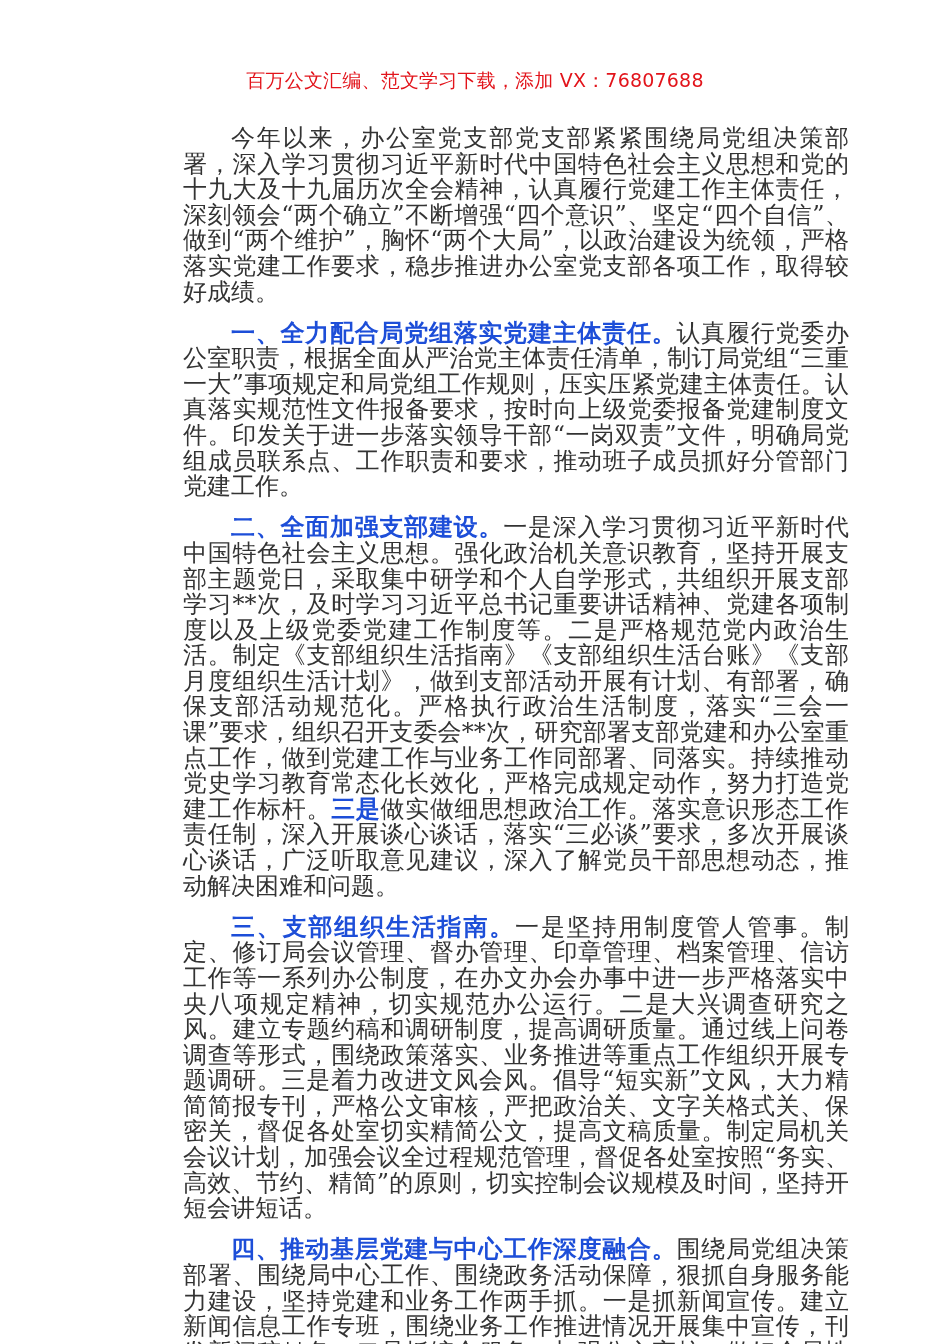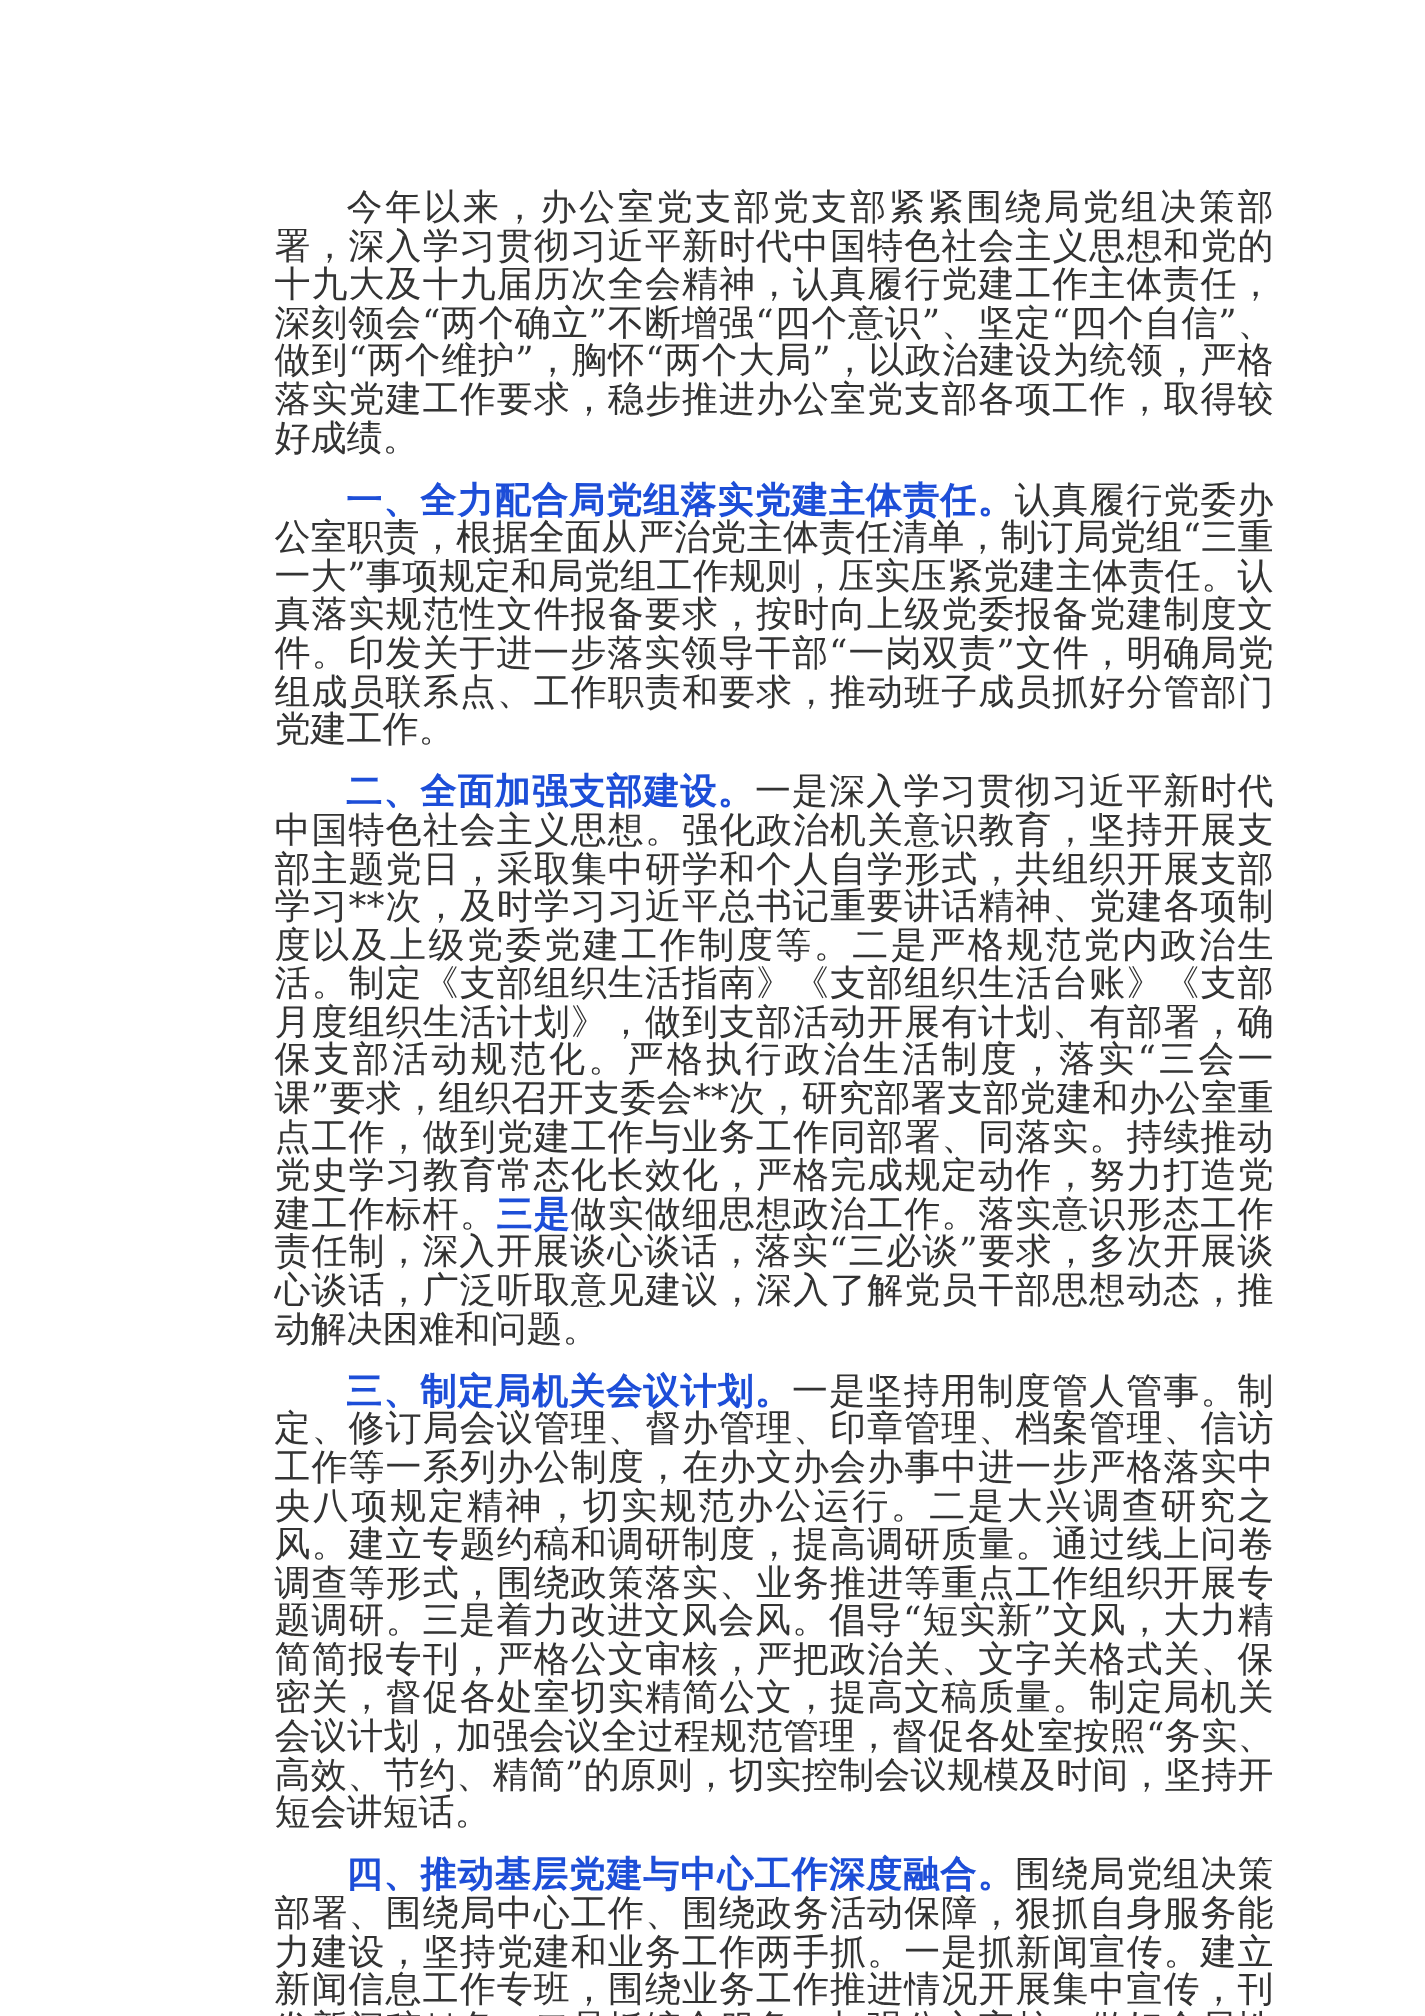--- a/index.html
+++ b/index.html
@@ -16,35 +16,36 @@
     font-size: 24px; line-height: 25.6px; color: #333333;
     text-align: justify; text-justify: inter-character; margin-left: 40px;
   }
   .para { margin: 0 0 15.5px 0; text-indent: 2em; }
   .bold { font-weight: bold; color: #1d4ed8; font-family: "DejaVu Sans", "Liberation Sans", sans-serif; }
 </style>
 </head>
 <body>
 
 <div class="page">
+  <div class="header">百万公文汇编、范文学习下载，添加 VX：76807688</div>
 
   <div class="body">
     <p class="para">
       <span>今年以来，办公室党支部党支部紧紧围绕局党组决策部署，深入学习贯彻习近平新时代中国特色社会主义思想和党的十九大及十九届历次全会精神，认真履行党建工作主体责任，深刻领会“两个确立”不断增强“四个意识”、坚定“四个自信”、做到“两个维护”，胸怀“两个大局”，以政治建设为统领，严格落实党建工作要求，稳步推进办公室党支部各项工作，取得较好成绩。</span>
     </p>
 
     <p class="para">
       <span class="bold">一、全力配合局党组落实党建主体责任。</span><span>认真履行党委办公室职责，根据全面从严治党主体责任清单，制订局党组“三重一大”事项规定和局党组工作规则，压实压紧党建主体责任。认真落实规范性文件报备要求，按时向上级党委报备党建制度文件。印发关于进一步落实领导干部“一岗双责”文件，明确局党组成员联系点、工作职责和要求，推动班子成员抓好分管部门党建工作。</span>
     </p>
 
     <p class="para">
       <span class="bold">二、全面加强支部建设。</span><span>一是深入学习贯彻习近平新时代中国特色社会主义思想。强化政治机关意识教育，坚持开展支部主题党日，采取集中研学和个人自学形式，共组织开展支部学习**次，及时学习习近平总书记重要讲话精神、党建各项制度以及上级党委党建工作制度等。二是严格规范党内政治生活。制定《支部组织生活指南》《支部组织生活台账》《支部月度组织生活计划》，做到支部活动开展有计划、有部署，确保支部活动规范化。严格执行政治生活制度，落实“三会一课”要求，组织召开支委会**次，研究部署支部党建和办公室重点工作，做到党建工作与业务工作同部署、同落实。持续推动党史学习教育常态化长效化，严格完成规定动作，努力打造党建工作标杆。</span><span class="bold">三是</span><span>做实做细思想政治工作。落实意识形态工作责任制，深入开展谈心谈话，落实“三必谈”要求，多次开展谈心谈话，广泛听取意见建议，深入了解党员干部思想动态，推动解决困难和问题。</span>
     </p>
 
     <p class="para">
-      <span class="bold">三、制定局机关会议计划。</span><span>一是坚持用制度管人管事。制定、修订局会议管理、督办管理、印章管理、档案管理、信访工作等一系列办公制度，在办文办会办事中进一步严格落实中央八项规定精神，切实规范办公运行。二是大兴调查研究之风。建立专题约稿和调研制度，提高调研质量。通过线上问卷调查等形式，围绕政策落实、业务推进等重点工作组织开展专题调研。三是着力改进文风会风。倡导“短实新”文风，大力精简简报专刊，严格公文审核，严把政治关、文字关格式关、保密关，督促各处室切实精简公文，提高文稿质量。制定局机关会议计划，加强会议全过程规范管理，督促各处室按照“务实、高效、节约、精简”的原则，切实控制会议规模及时间，坚持开短会讲短话。</span>
+      <span class="bold">三、支部组织生活指南。</span><span>一是坚持用制度管人管事。制定、修订局会议管理、督办管理、印章管理、档案管理、信访工作等一系列办公制度，在办文办会办事中进一步严格落实中央八项规定精神，切实规范办公运行。二是大兴调查研究之风。建立专题约稿和调研制度，提高调研质量。通过线上问卷调查等形式，围绕政策落实、业务推进等重点工作组织开展专题调研。三是着力改进文风会风。倡导“短实新”文风，大力精简简报专刊，严格公文审核，严把政治关、文字关格式关、保密关，督促各处室切实精简公文，提高文稿质量。制定局机关会议计划，加强会议全过程规范管理，督促各处室按照“务实、高效、节约、精简”的原则，切实控制会议规模及时间，坚持开短会讲短话。</span>
     </p>
 
     <p class="para">
       <span class="bold">四、推动基层党建与中心工作深度融合。</span><span>围绕局党组决策部署、围绕局中心工作、围绕政务活动保障，狠抓自身服务能力建设，坚持党建和业务工作两手抓。一是抓新闻宣传。建立新闻信息工作专班，围绕业务工作推进情况开展集中宣传，刊发新闻稿**条。二是抓综合服务。加强公文审核，做好全局性会议会务组织工作，高质量完成各</span>
     </p>
   </div>
 </div>
 
 </body></html>

